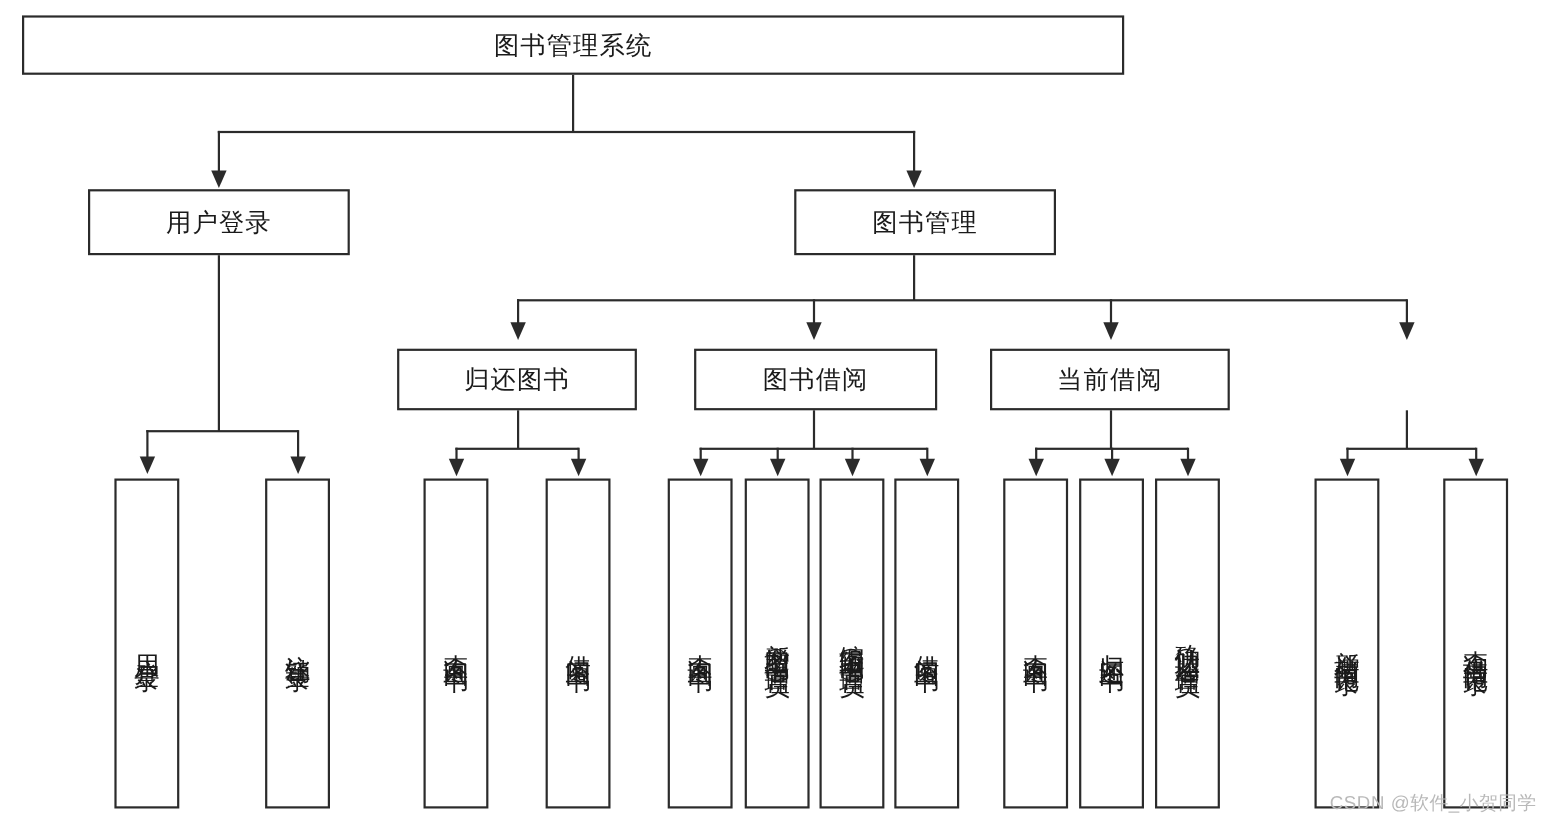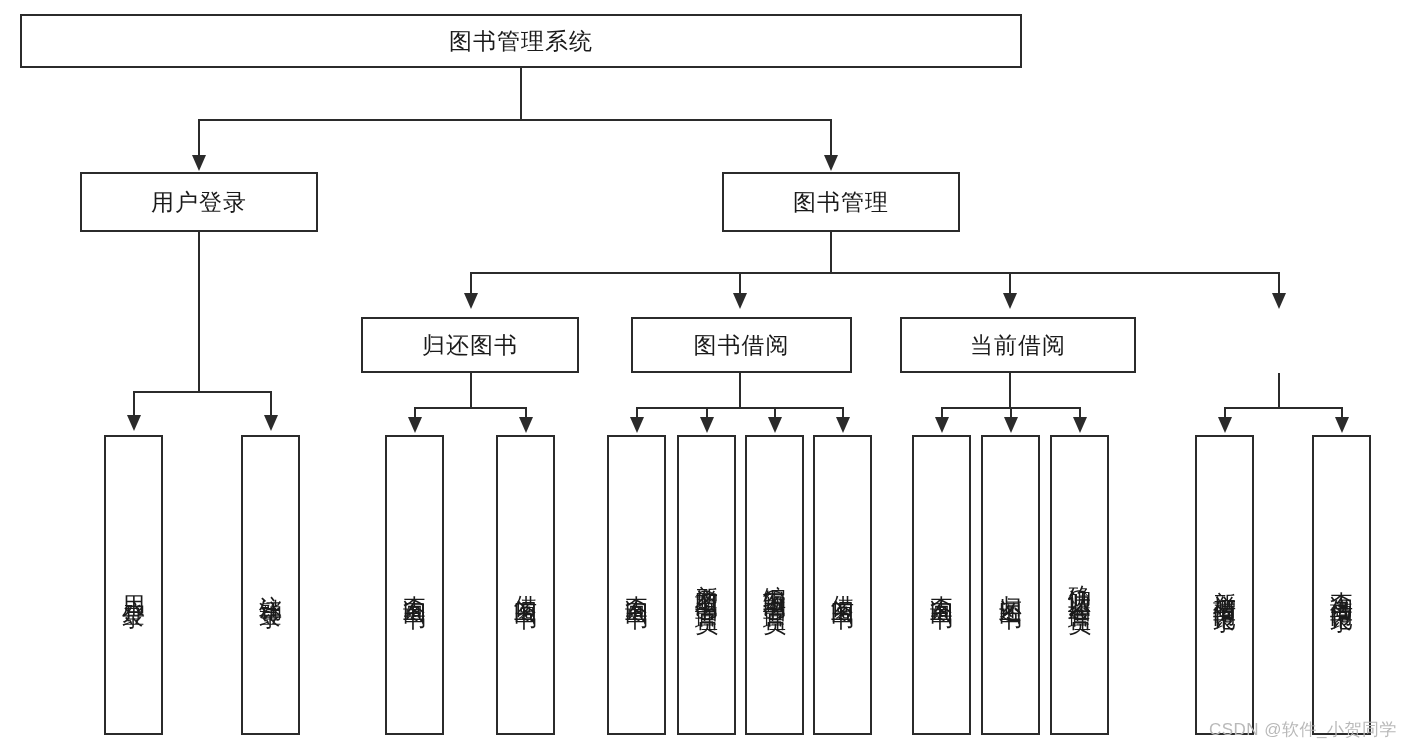--- a/index.html
+++ b/index.html
@@ -122,21 +122,21 @@
 
   <div class="edge v" style="left:1278px; top:272px; height:23px;"></div>
   <div class="arrow" style="left:1272px; top:293px;"></div>
 
   <div class="node h" style="left:361px; top:317px; width:218px; height:56px;">
     <span>归还图书</span>
   </div>
   <div class="node h" style="left:631px; top:317px; width:221px; height:56px;">
     <span>图书借阅</span>
   </div>
-  <div class="node h" style="left:900px; top:317px; width:236px; height:56px;">
+  <div class="node h" style="left:900px; top:317px; width:218px; height:56px;">
     <span>当前借阅</span>
   </div>
 
   <div class="edge v" style="left:470px; top:373px; height:35px;"></div>
   <div class="edge h" style="left:414px; top:407px; width:112px;"></div>
   <div class="edge v" style="left:414px; top:407px; height:12px;"></div>
   <div class="arrow" style="left:408px; top:417px;"></div>
   <div class="edge v" style="left:525px; top:407px; height:12px;"></div>
   <div class="arrow" style="left:519px; top:417px;"></div>
 

